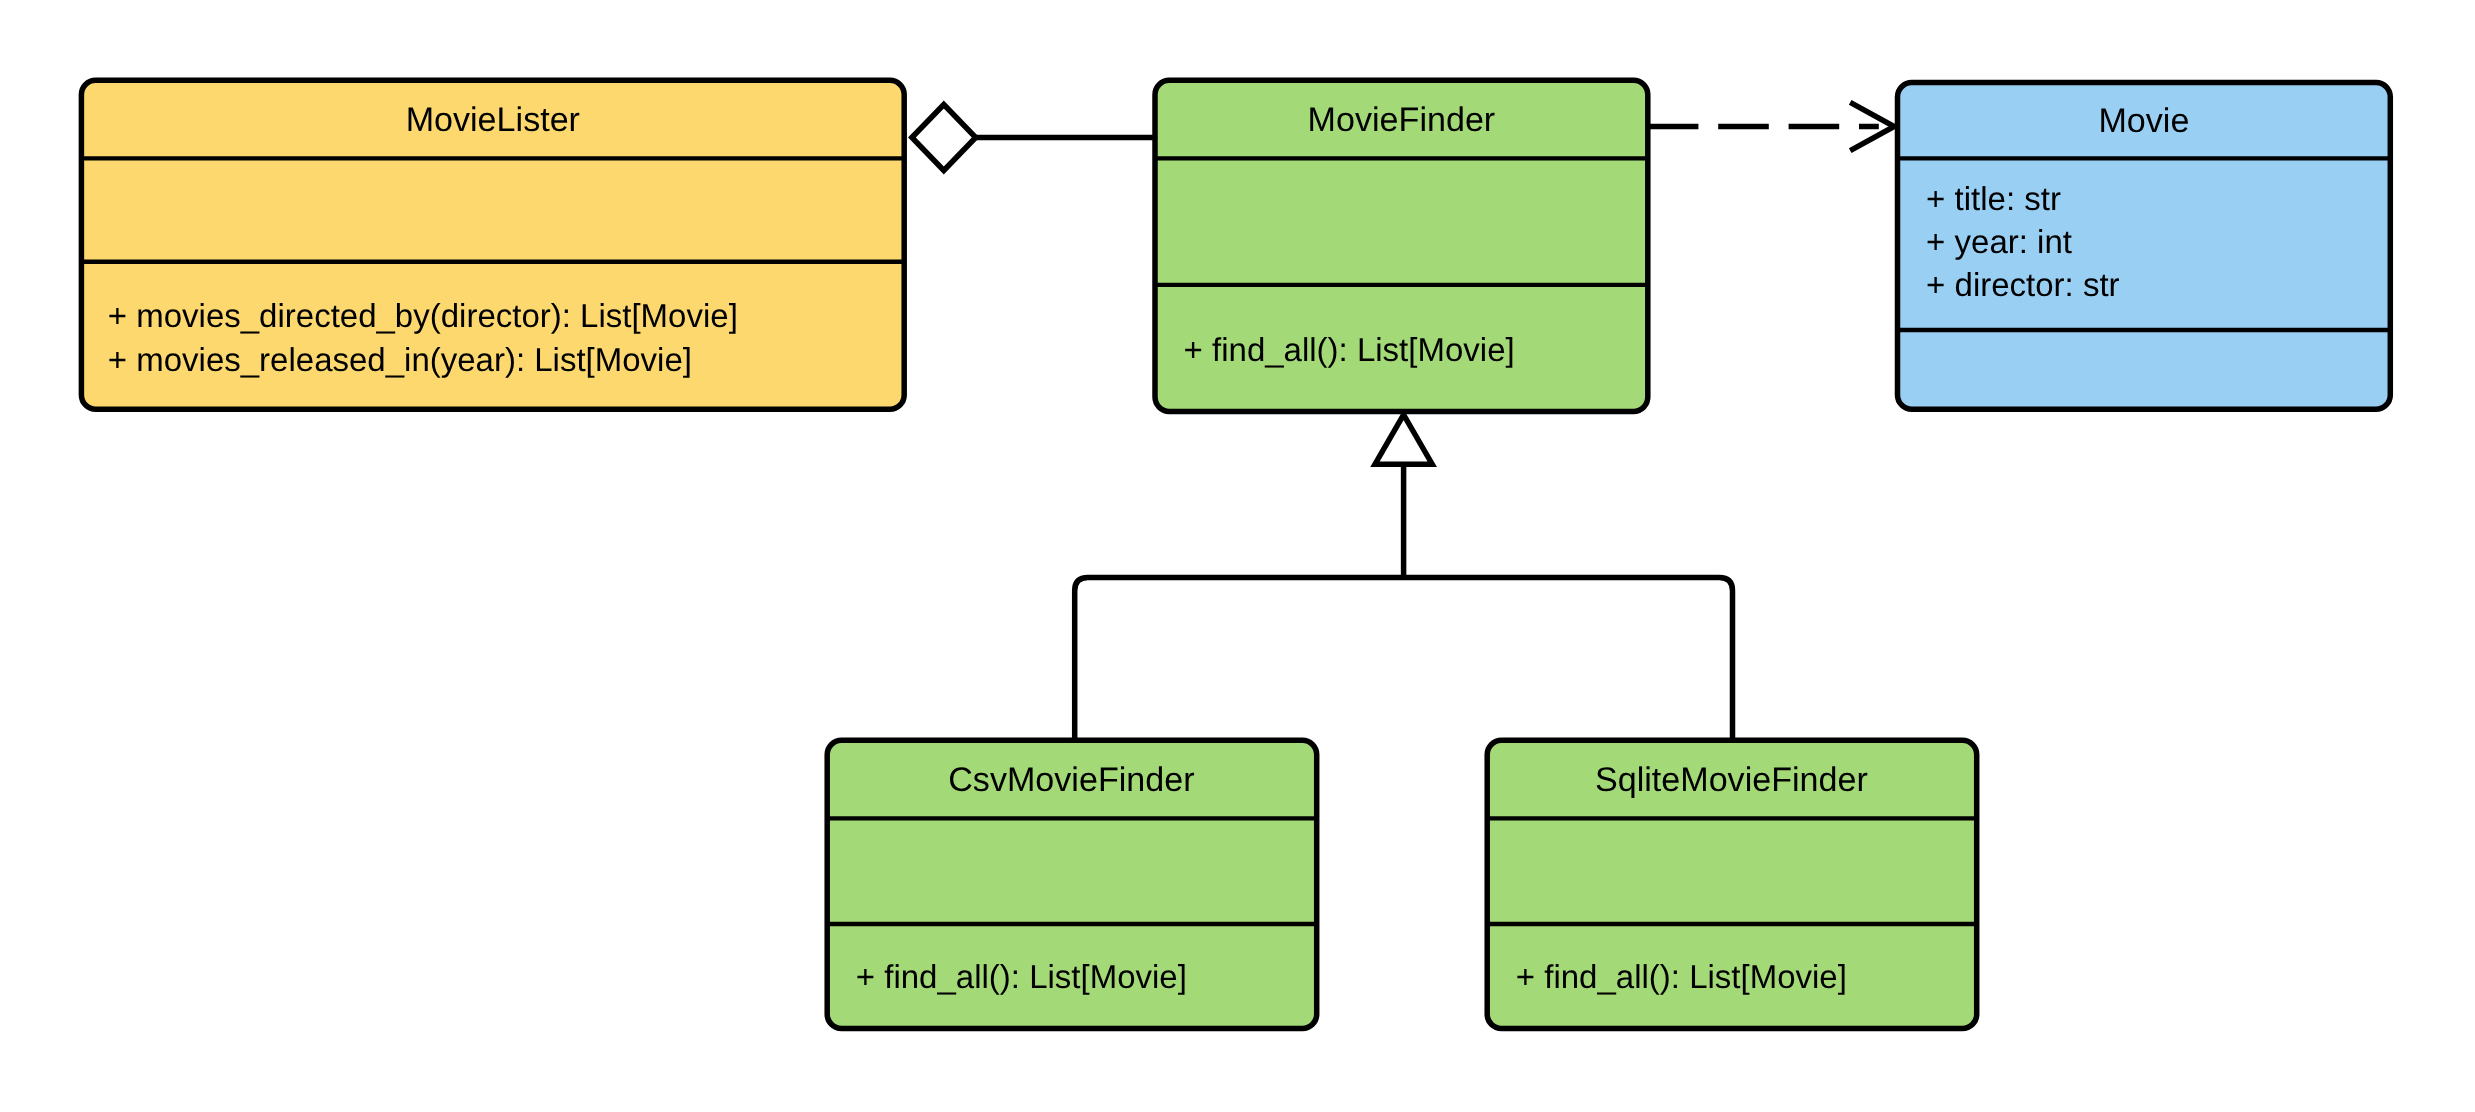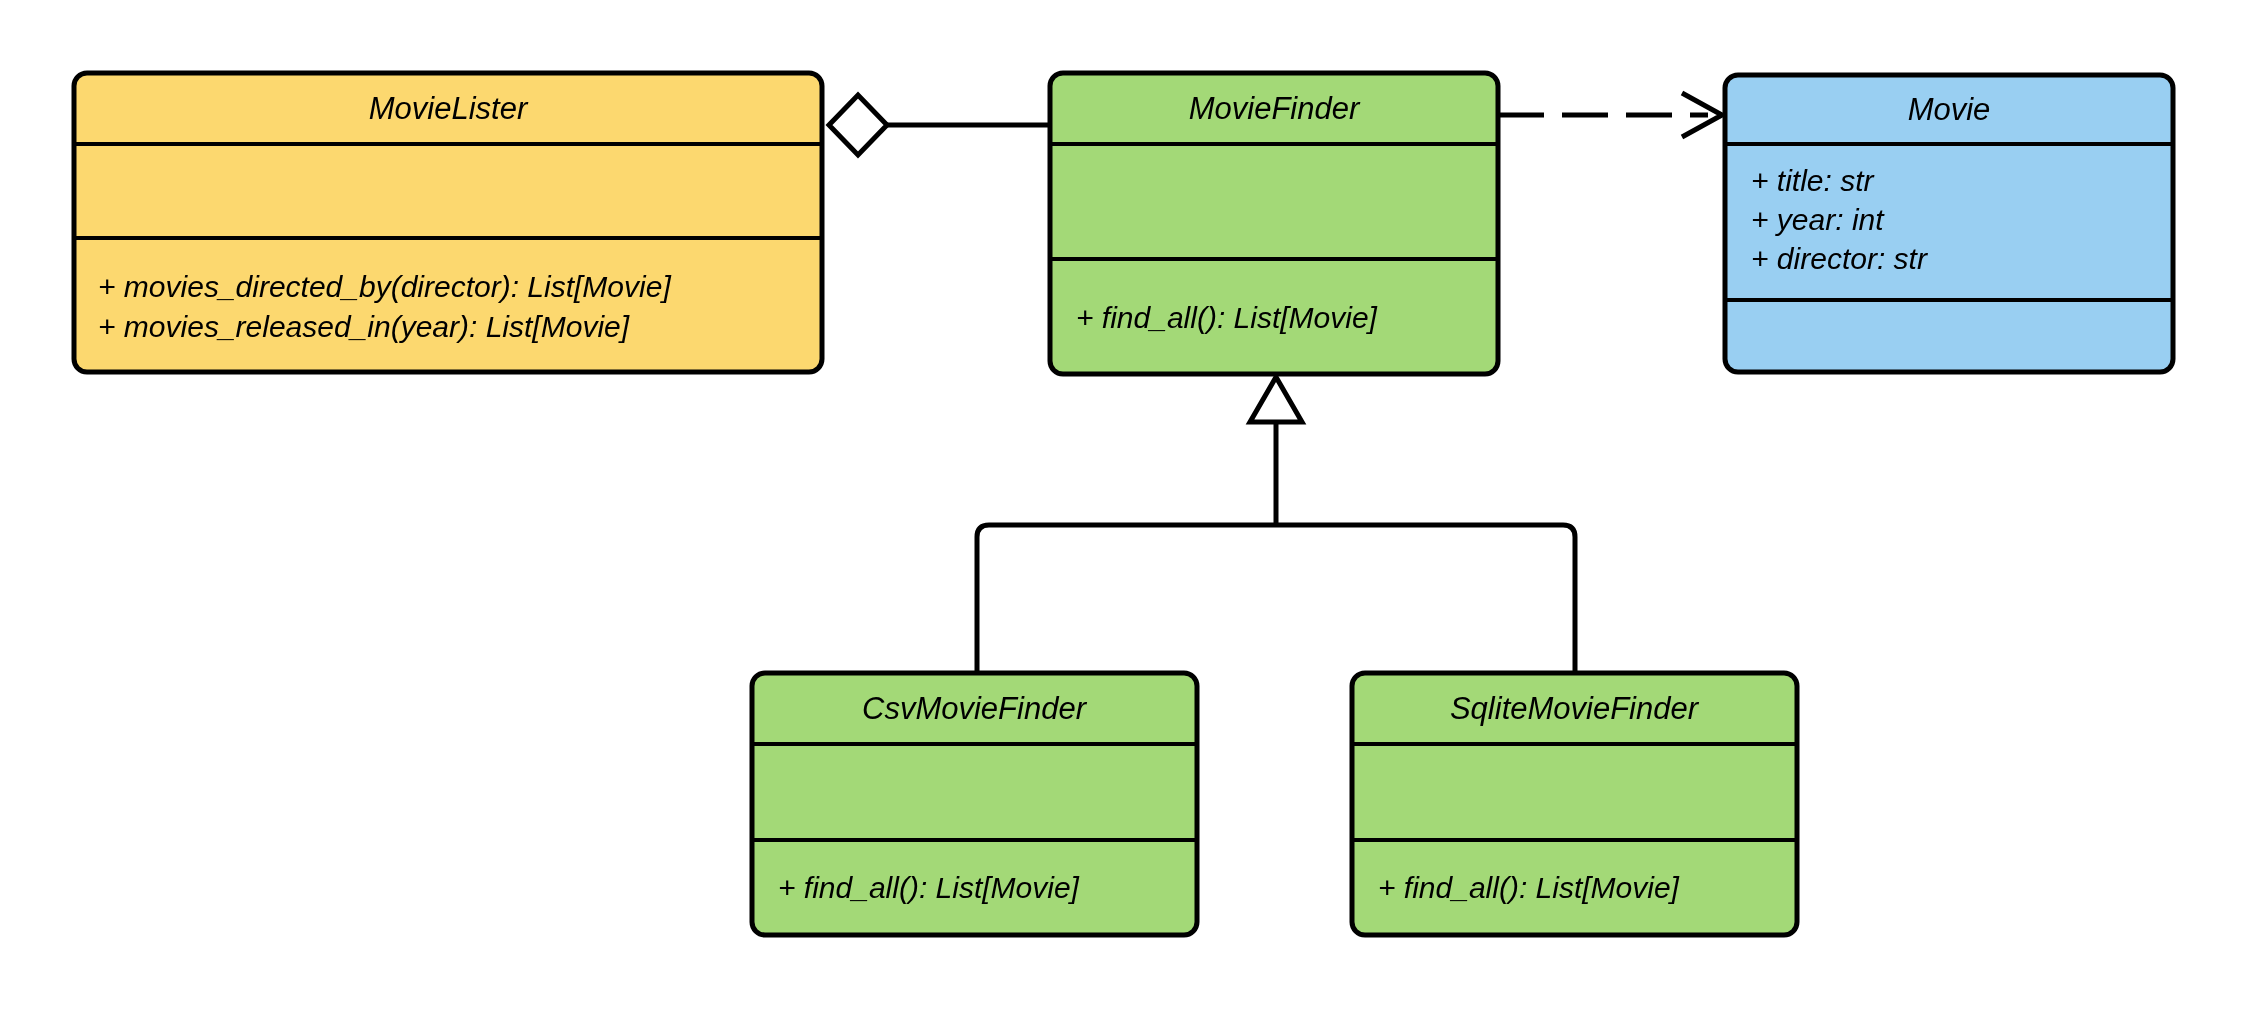--- a/index.html
+++ b/index.html
@@ -6,21 +6,20 @@
     margin: 0;
     padding: 0;
     background: #ffffff;
   }
   .canvas {
     position: relative;
     width: 2250px;
     height: 1011px;
     background: var(--background, #ffffff);
     overflow: hidden;
-    font-style: italic;
   }
   svg { display: block; }
   text {
     font-family: "Liberation Sans", sans-serif;
     fill: #000000;
   }
   .class-title {
     font-size: 31px;
     text-anchor: middle;
   }

